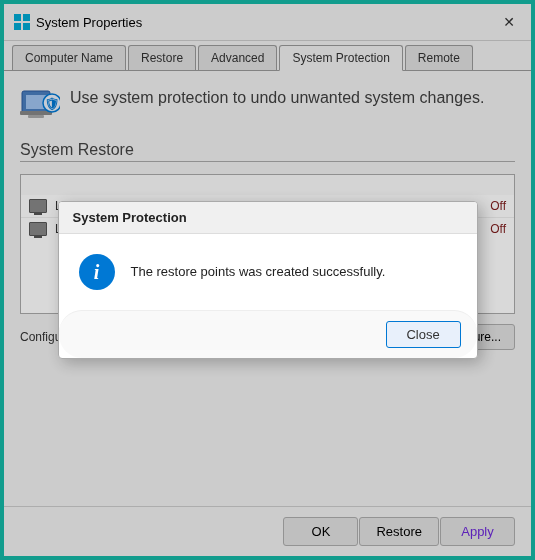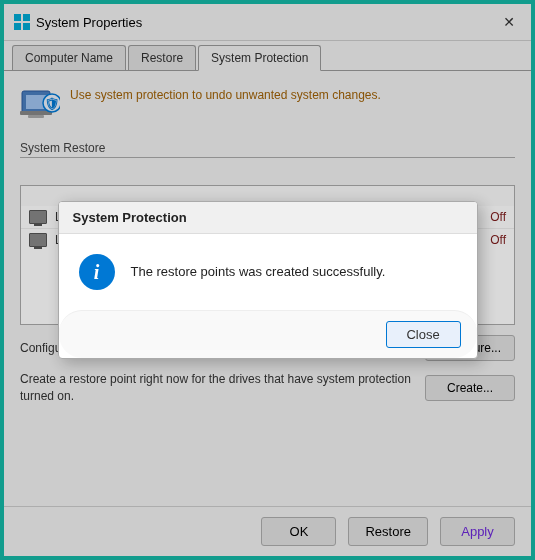--- a/index.html
+++ b/index.html
@@ -105,32 +105,32 @@
       padding-bottom: 8px;
     }
 
     .header-icon {
       width: 40px;
       height: 40px;
       flex-shrink: 0;
     }
 
     .header-text {
-      font-size: 12px;
-      color: #a16207;
+      font-size: 16px;
+      color: #404040;
       line-height: 1.4;
       padding-top: 4px;
     }
 
     .section-label {
-      font-size: 12px;
+      font-size: 16px;
       color: #444;
       border-bottom: 1px solid #aaa;
       padding-bottom: 2px;
-      margin-bottom: 15px;
+      margin-bottom: 0;
       font-weight: 500;
     }
 
     .drives-box {
       border: 1px solid #aaa;
       background: white;
       min-height: 80px;
       flex: 1;
       max-height: 140px;
       overflow-y: auto;
@@ -197,21 +197,21 @@
       border-radius: 3px;
       cursor: pointer;
       font-size: 12px;
       white-space: nowrap;
     }
 
     .bottom-bar {
       display: flex;
       justify-content: flex-end;
       align-items: center;
-      gap: 12px;
+      gap: 1px;
       padding: 10px 16px;
       border-top: 1px solid #ccc;
       background: #f0f0f0;
     }
 
     .bottom-btn {
       min-width: 75px;
       padding: 6px 16px;
       border: 1px solid #adadad;
       border-radius: 3px;
@@ -326,21 +326,23 @@
         <rect x="9" y="9" width="7" height="7" fill="#00aad4"></rect>
       </svg>
       <span>System Properties</span>
     </div>
     <button class="title-close">✕</button>
   </div>
 
   <div class="tab-bar">
     <div class="tab">Computer Name</div>
     <div class="tab">Restore</div>
+    <div class="tab">Advanced</div>
     <div class="tab active">System Protection</div>
+    <div class="tab">Remote</div>
   </div>
 
   <div class="content">
 
     <div class="header-section">
       <svg class="header-icon" viewBox="0 0 40 40">
         <rect x="2" y="8" width="28" height="22" rx="2" fill="#4a7ebf" stroke="#2a5a9f" stroke-width="1"></rect>
         <rect x="6" y="12" width="20" height="14" fill="#a0c4f0"></rect>
         <rect x="0" y="28" width="32" height="4" rx="1" fill="#888"></rect>
         <rect x="8" y="32" width="16" height="3" rx="1" fill="#aaa"></rect>
@@ -366,24 +368,20 @@
         <span class="drive-name">Local Disk (D:)</span>
         <span class="drive-status">Off</span>
       </div>
     </div>
 
     <div class="actions-section">
       <div class="action-row">
         <span class="action-text">Configure restore settings, manage disk space, and delete restore points.</span>
         <button class="action-btn">Configure...</button>
       </div>
-      <div class="action-row">
-        <span class="action-text">Create a restore point right now for the drives that have system protection turned on.</span>
-        <button class="action-btn">Create...</button>
-      </div>
     </div>
   </div>
 
   <div class="bottom-bar">
     <button class="bottom-btn">OK</button>
     <button class="bottom-btn">Restore</button>
     <button class="bottom-btn disabled">Apply</button>
   </div>
 </div>
 

